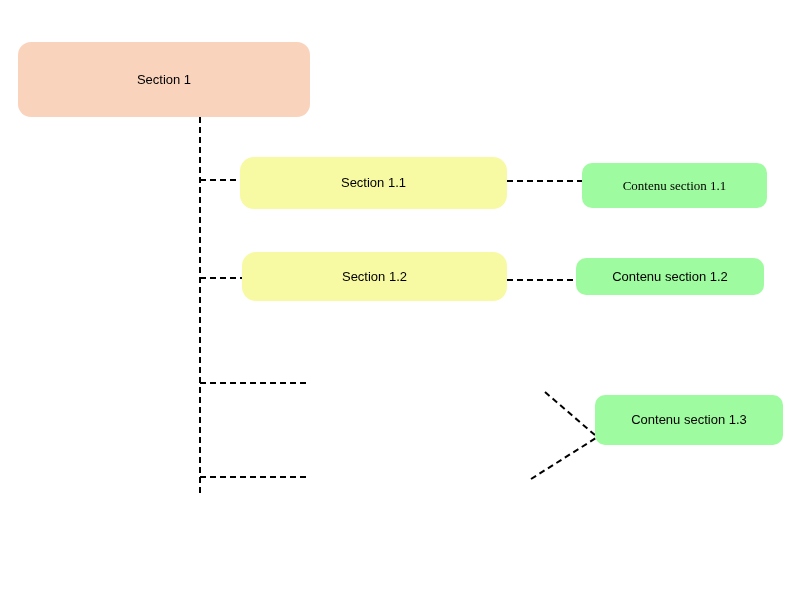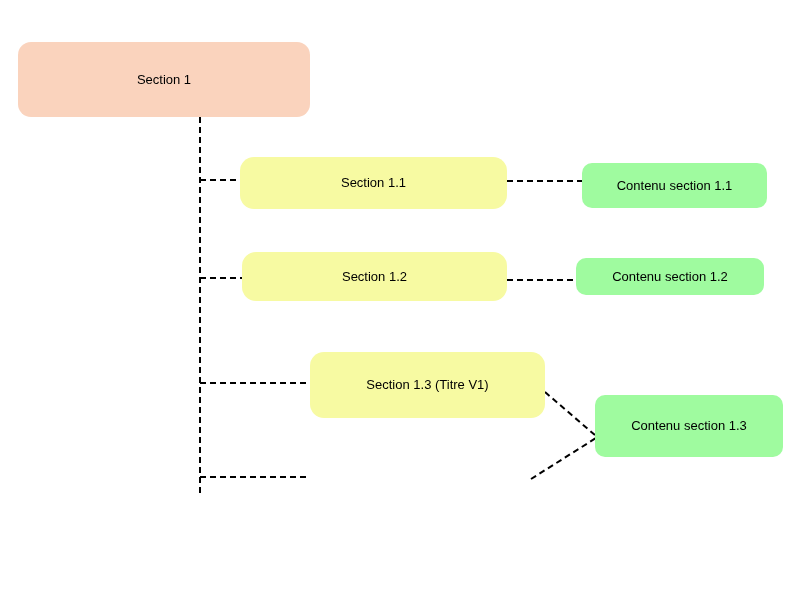--- a/index.html
+++ b/index.html
@@ -77,30 +77,27 @@
   </div>
 
   <div class="node node-section" style="left:240px; top:157px; width:267px; height:52px;">
     <span>Section 1.1</span>
   </div>
 
   <div class="node node-section" style="left:242px; top:252px; width:265px; height:49px;text-align:center;">
     <span>Section 1.2</span>
   </div>
 
-  <div class="node node-section" style="left:310px; top:352px; width:235px; height:66px;">
-    <span>Section 1.3 (Titre V1)</span>
-  </div>
 
 
-  <div class="node node-content" style="left:582px; top:163px; width:185px; height:45px;">
+  <div class="node node-content" style="left:582px; top:163px; width:185px; height:45px;font-family:Liberation Serif, serif;">
     <span>Contenu section 1.1</span>
   </div>
 
   <div class="node node-content" style="left:576px; top:258px; width:188px; height:37px;">
     <span>Contenu section 1.2</span>
   </div>
 
-  <div class="node node-content" style="left:595px; top:395px; width:188px; height:62px;">
+  <div class="node node-content" style="left:595px; top:395px; width:188px; height:50px;">
     <span>Contenu section 1.3</span>
   </div>
 
 </div>
 
 </body></html>

